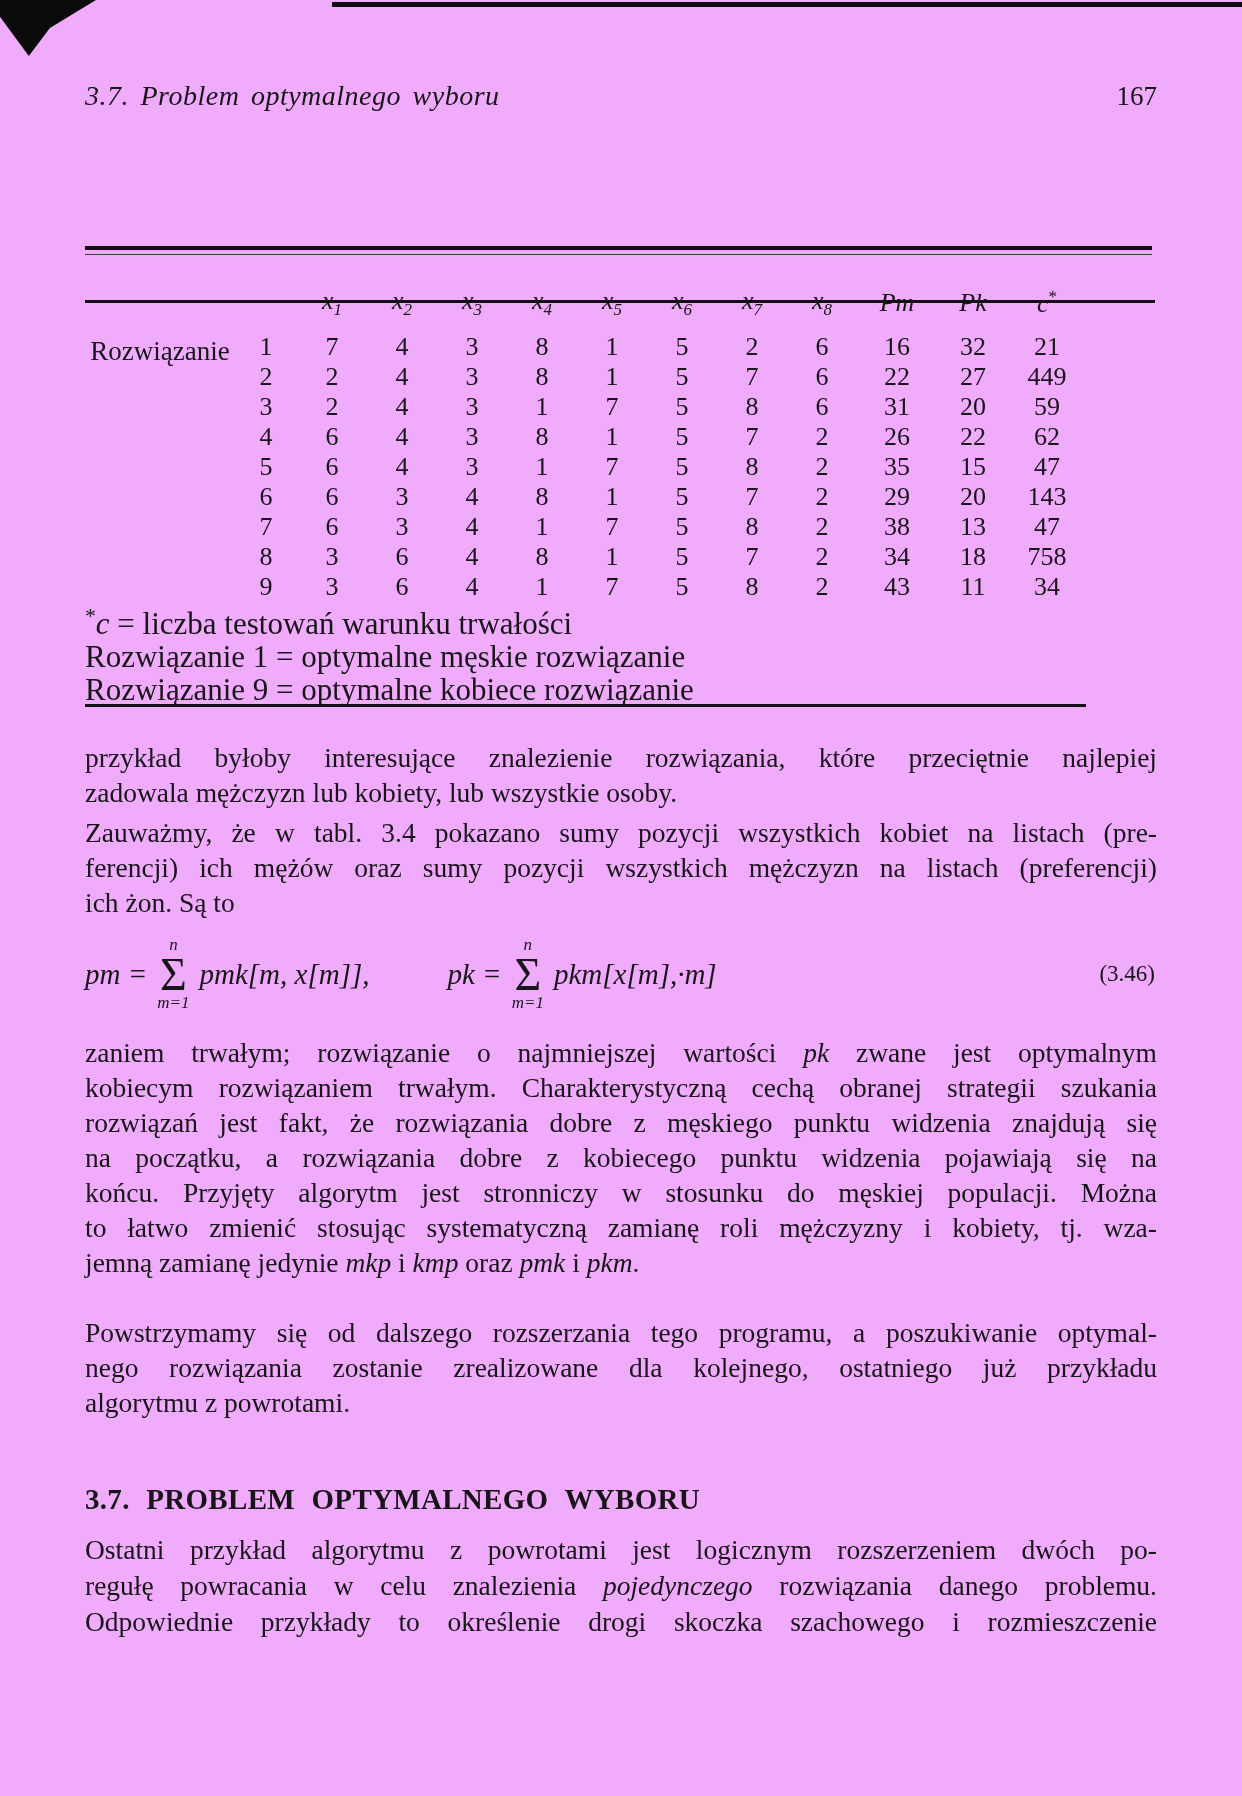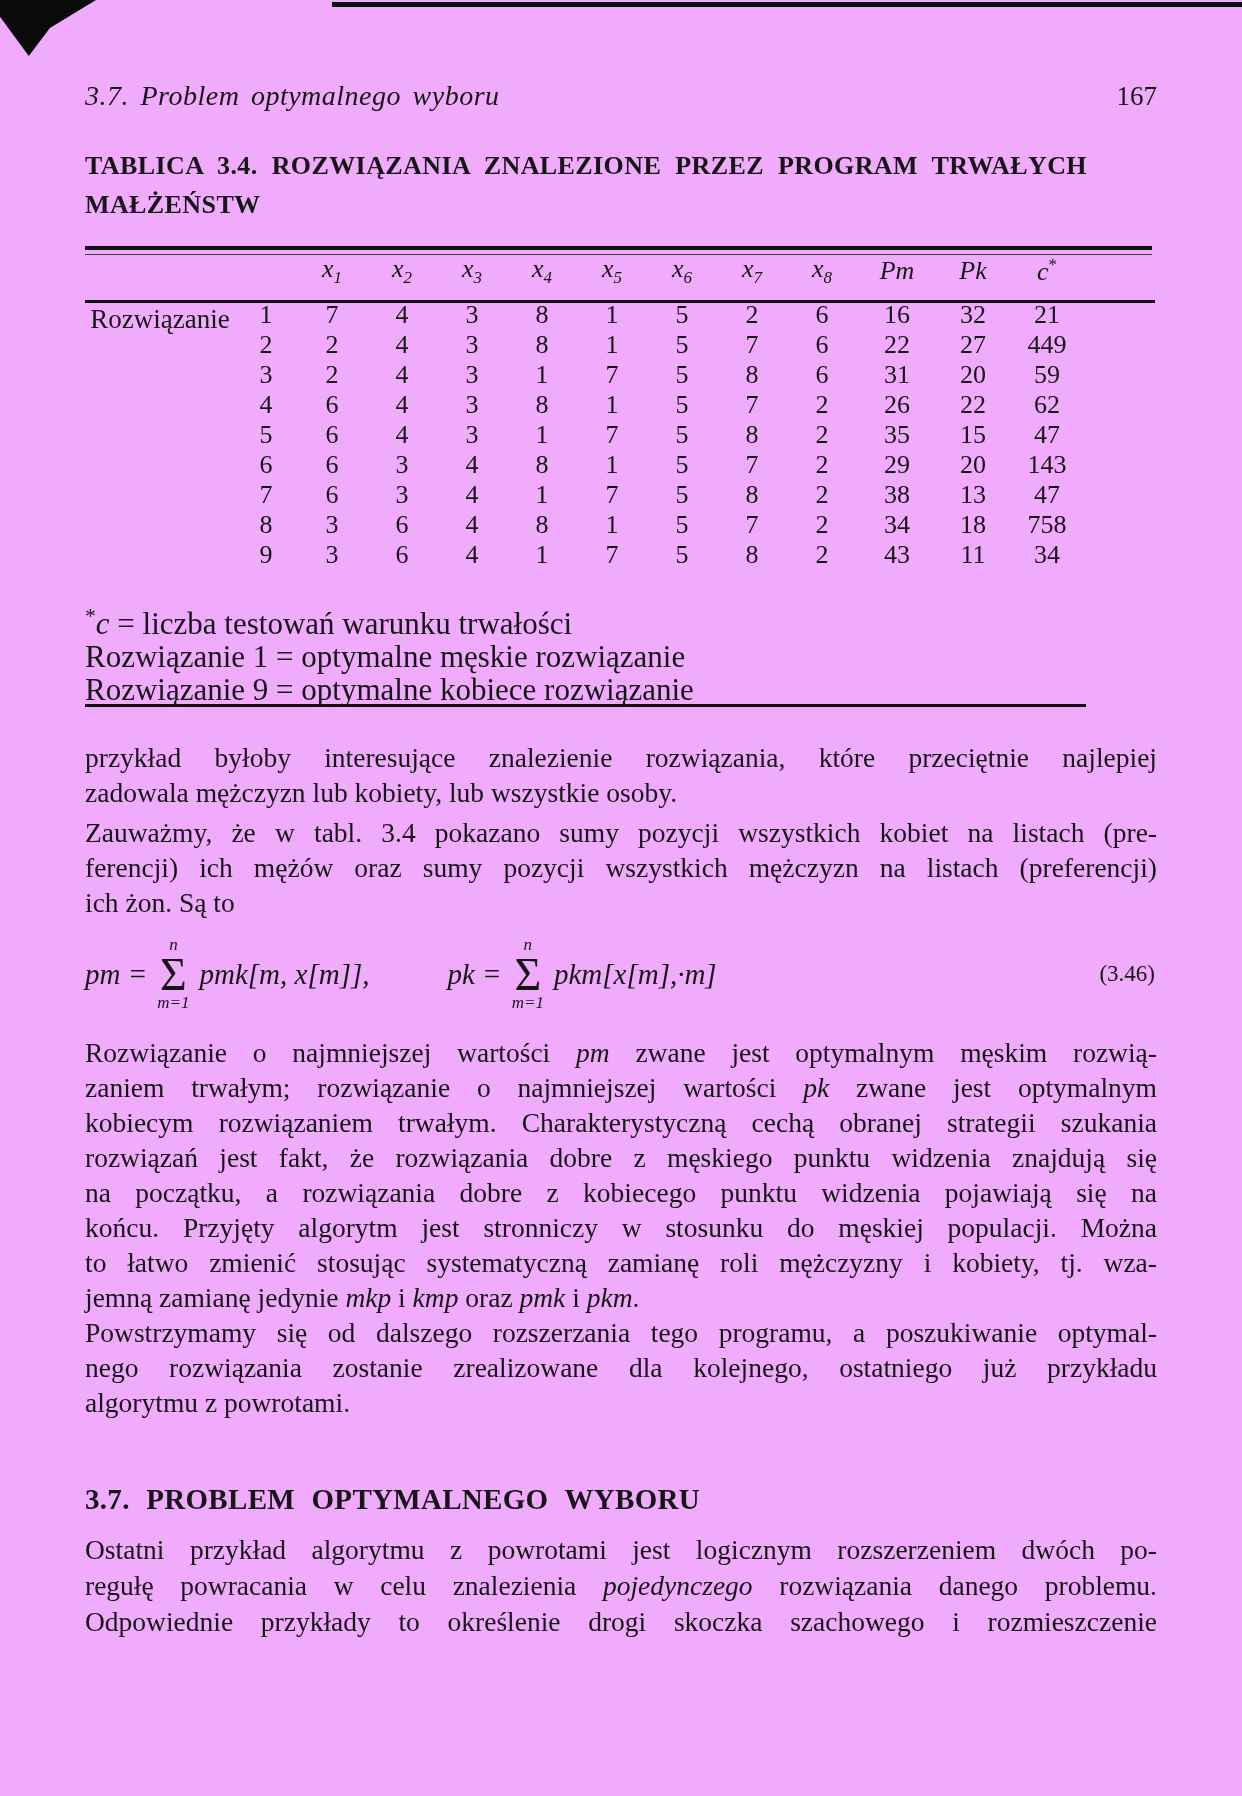--- a/index.html
+++ b/index.html
@@ -15,21 +15,21 @@
   .runhead .title{font-style:italic;letter-spacing:.5px;word-spacing:4px;}
   .runhead .pn{font-size:27px;}
   
   .cap{position:absolute;top:146px;left:85px;width:1002px;font-size:26px;font-weight:bold;
        line-height:39px;letter-spacing:.4px;}
   .jline{text-align:justify;text-align-last:justify;}
   .lline{text-align:justify;text-align-last:left;}
   
   .rule{position:absolute;background:#101010;}
   
-  .soltable{position:absolute;left:85px;top:242px;width:1000px;border-collapse:collapse;
+  .soltable{position:absolute;left:85px;top:274px;width:1000px;border-collapse:collapse;
             table-layout:fixed;font-size:26px;}
   .soltable td{padding:0;text-align:center;height:30px;vertical-align:middle;}
   .soltable thead td{height:58px;}
   .soltable td.lbl{text-align:center;vertical-align:top;padding-top:4px;font-size:27px;}
   .hv{font-style:italic;}
   .hsub{font-style:italic;font-size:17px;vertical-align:sub;}
   .hsup{font-size:17px;vertical-align:super;}
   
   .fns{position:absolute;left:85px;top:600px;font-size:31px;line-height:33px;}
   .fns .sup{vertical-align:super;font-size:70%;}
@@ -57,24 +57,20 @@
 <div class="page">
 
   <div class="wedge"></div>
   <div class="topline"></div>
 
   <div class="runhead">
     <span class="title">3.7. Problem optymalnego wyboru</span>
     <span class="pn">167</span>
   </div>
 
-  <div class="cap">
-    <div class="jline">TABLICA 3.4. ROZWIĄZANIA ZNALEZIONE PRZEZ PROGRAM TRWAŁYCH</div>
-    <div>MAŁŻEŃSTW</div>
-  </div>
 
   <div class="rule" style="top:246px;left:85px;width:1067px;height:4px;"></div>
   <div class="rule" style="top:254px;left:85px;width:1067px;height:1px;background:#3a3a3a;"></div>
   <div class="rule" style="top:300px;left:85px;width:1070px;height:3px;"></div>
   <div class="rule" style="top:704px;left:85px;width:1001px;height:3px;"></div>
 
   <table class="soltable">
     <colgroup>
       <col style="width:150px">
         <col style="width:62px">
@@ -268,21 +264,20 @@
     <span class="sum">
       <span class="lim">n</span>
       <span class="sig">Σ</span>
       <span class="lim">m=1</span>
     </span>
     <span class="mvar">pkm[x[m],·m]</span>
     <span class="eqno">(3.46)</span>
   </div>
 
   <div class="para" style="top:1035px">
-    <div class="jline"><span>Rozwiązanie o najmniejszej wartości </span><span class="it">pm</span><span> zwane jest optymalnym męskim rozwią-</span></div>
     <div class="jline"><span>zaniem trwałym; rozwiązanie o najmniejszej wartości </span><span class="it">pk</span><span> zwane jest optymalnym</span></div>
     <div class="jline"><span>kobiecym rozwiązaniem trwałym. Charakterystyczną cechą obranej strategii szukania</span></div>
     <div class="jline"><span>rozwiązań jest fakt, że rozwiązania dobre z męskiego punktu widzenia znajdują się</span></div>
     <div class="jline"><span>na początku, a rozwiązania dobre z kobiecego punktu widzenia pojawiają się na</span></div>
     <div class="jline"><span>końcu. Przyjęty algorytm jest stronniczy w stosunku do męskiej populacji. Można</span></div>
     <div class="jline"><span>to łatwo zmienić stosując systematyczną zamianę roli mężczyzny i kobiety, tj. wza-</span></div>
     <div class="lline"><span>jemną zamianę jedynie </span><span class="it">mkp</span><span> i </span><span class="it">kmp</span><span> oraz </span><span class="it">pmk</span><span> i </span><span class="it">pkm</span><span>.</span></div>
   </div>
 
   <div class="para" style="top:1315px">

